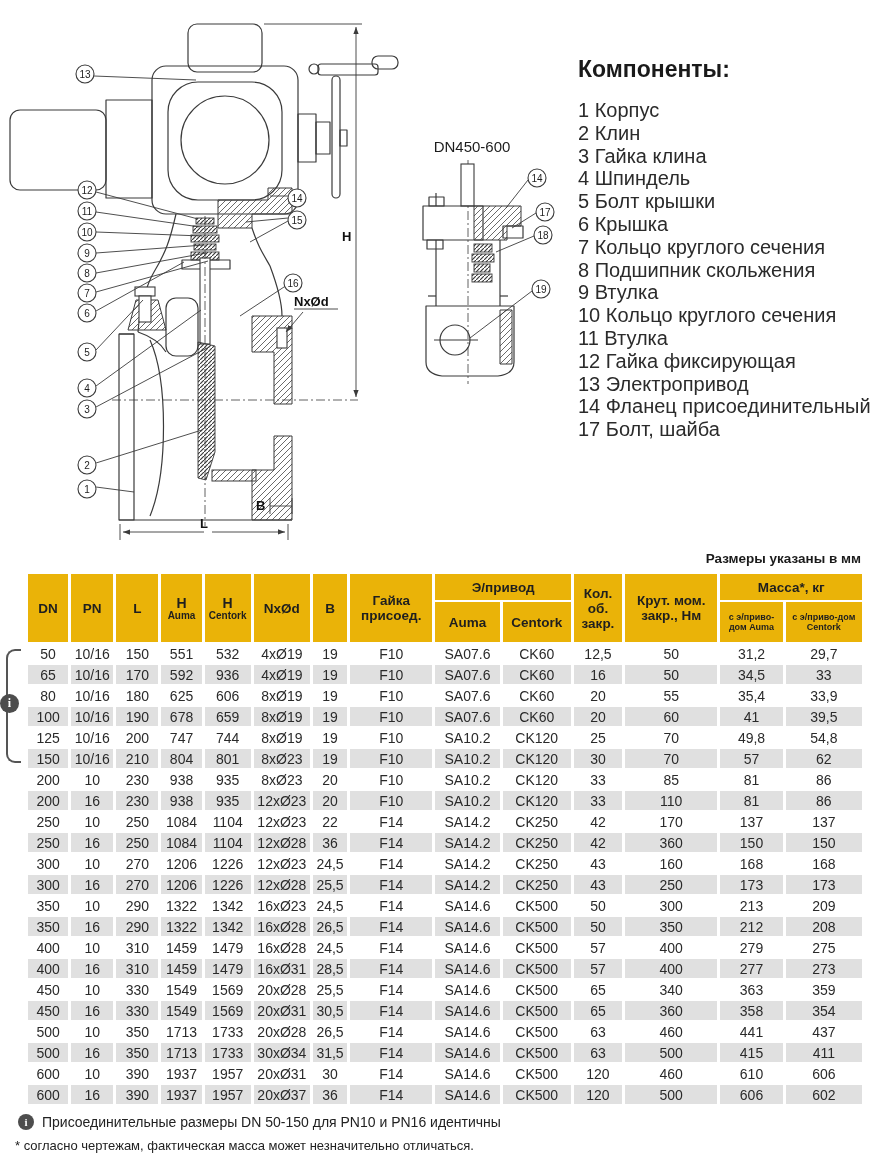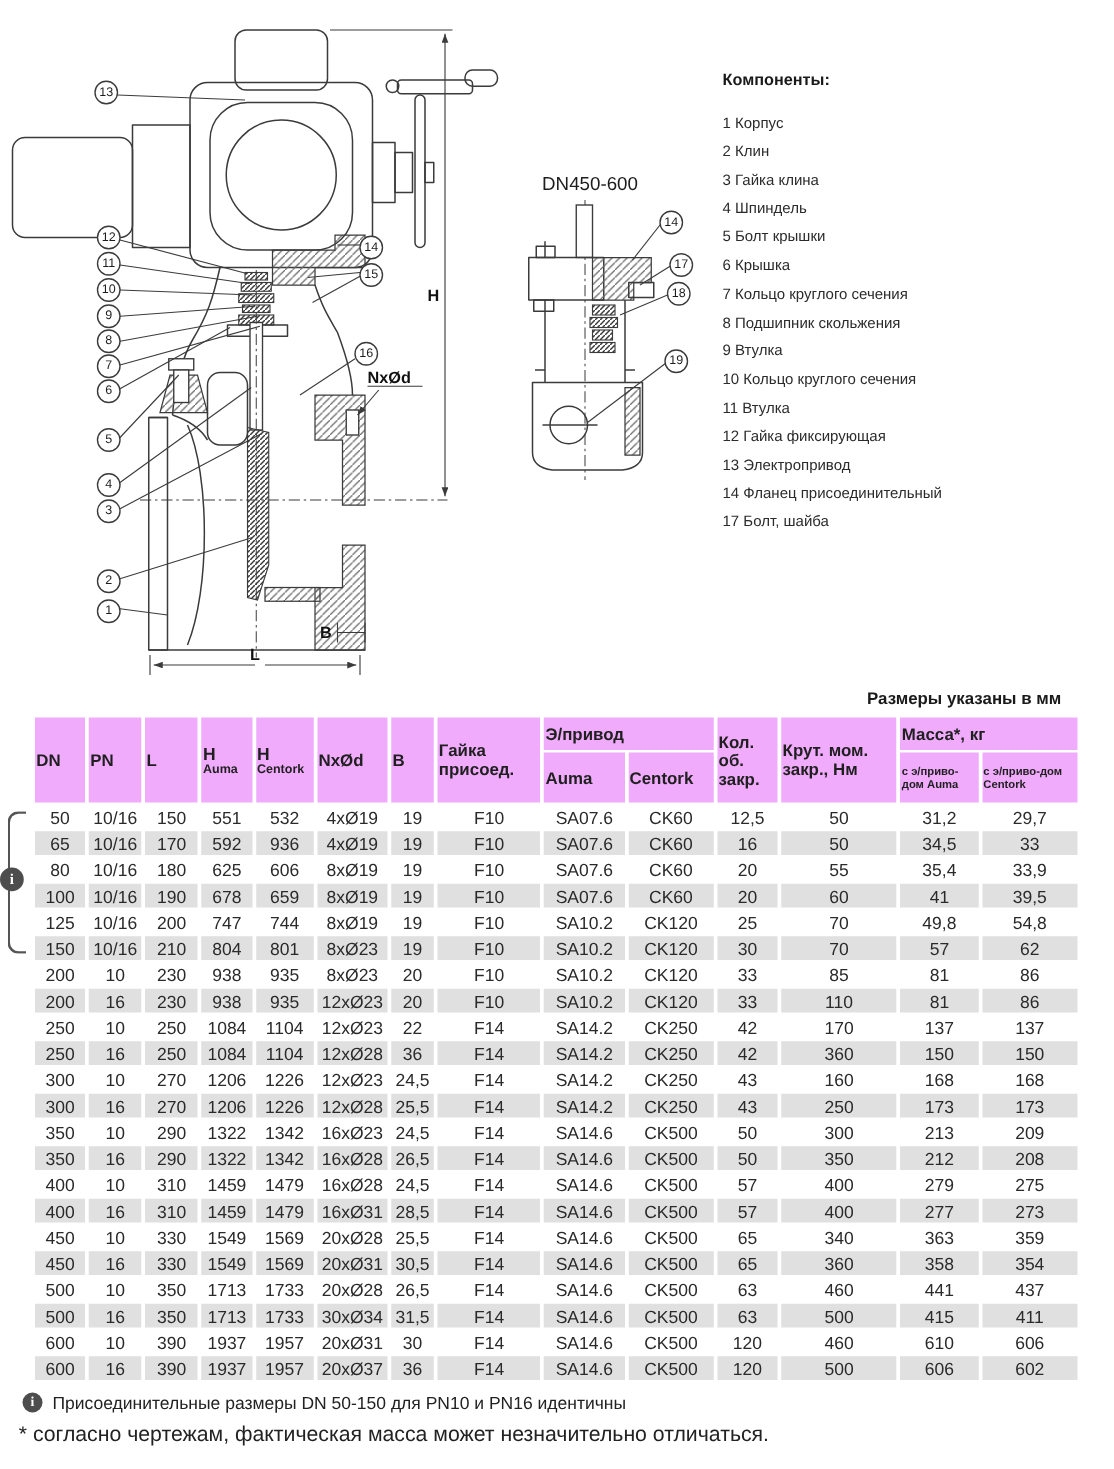--- a/index.html
+++ b/index.html
@@ -15,29 +15,29 @@
   .cl   { stroke:#3b3b3b; stroke-width:0.8; fill:none; stroke-dasharray:9 3 2 3; }
   .ldr  { stroke:#3b3b3b; stroke-width:0.9; fill:none; }
   .dim  { stroke:#3b3b3b; stroke-width:0.9; fill:none; }
   .co   { fill:#fff; stroke:#3b3b3b; stroke-width:1.1; }
   .cot  { font:10px "Liberation Sans", sans-serif; fill:#1d1d1d; text-anchor:middle; dominant-baseline:central; }
   .dimtext { font:bold 13px "Liberation Sans", sans-serif; fill:#111; }
   .insettext { font:15px "Liberation Sans", sans-serif; fill:#1d1d1d; text-anchor:middle; }
 
   
   .components { position:absolute; left:578px; top:56px; width:310px; }
-  .comp-title { font-size:13px; font-weight:bold; color:#1a1a1a; margin:0 0 16px 0; }
-  .comp-item  { font-size:12px; line-height:22.8px; color:#2b2b2b; }
+  .comp-title { font-size:23px; font-weight:bold; color:#1a1a1a; margin:0 0 16px 0; }
+  .comp-item  { font-size:20px; line-height:22.8px; color:#2b2b2b; }
 
   
-  .units-note { position:absolute; top:551px; right:42px; font-size:13.5px; font-weight:bold; color:#1a1a1a; }
+  .units-note { position:absolute; top:551px; right:30px; font-size:13.5px; font-weight:bold; color:#1a1a1a; }
   .dim-table { position:absolute; left:25px; top:572px; width:840px;
                border-collapse:separate; border-spacing:3px 2px; table-layout:fixed; }
-  .dim-table th { background:#f0abfc; font-size:13.5px; font-weight:bold; color:#1f1f1f;
-                  text-align:left; vertical-align:middle; padding:0 1px; }
+  .dim-table th { background:#eab308; font-size:13.5px; font-weight:bold; color:#1f1f1f;
+                  text-align:center; vertical-align:middle; padding:0 1px; }
   .dim-table td { font-size:14px; color:#2a2a2a; text-align:center; vertical-align:middle;
                   height:19px; padding:0; white-space:nowrap; overflow:hidden; }
   .dim-table tr.striped td { background:#e0e0e0; }
   .dim-table thead tr:first-child { height:26px; }
   .dim-table thead tr:last-child  { height:40px; }
   .h-main { font-size:14px; line-height:14px; }
   .h-sub  { font-size:10px; line-height:11px; }
   .tiny   { font-size:9px !important; line-height:10px; }
 
   .brace { position:absolute; left:6px; top:649px; width:13px; height:110px;
@@ -45,21 +45,21 @@
   .info-badge { position:absolute; left:0px; top:694px; width:19px; height:19px; border-radius:50%;
                 background:#4d4d4d; color:#fff; font-weight:bold; font-size:12px; text-align:center;
                 line-height:19px; font-family:"Liberation Serif", serif; }
 
   
   .footnote1 { position:absolute; left:18px; top:1114px; display:flex; align-items:center; gap:8px;
                font-size:14px; color:#222; }
   .badge-inline { width:16px; height:16px; border-radius:50%; background:#4d4d4d; color:#fff;
                   font-size:11px; line-height:16px; text-align:center; font-weight:bold;
                   font-family:"Liberation Serif", serif; flex:0 0 auto; }
-  .footnote2 { position:absolute; left:15px; top:1138px; font-size:17px; color:#222; }
+  .footnote2 { position:absolute; left:15px; top:1138px; font-size:13px; color:#222; }
 </style>
 </head>
 <body>
 
 <div class="page">
 
   <div class="svg-wrap">
   <svg width="570" height="555" viewBox="0 0 570 555">
     <defs>
       <pattern id="hatch" width="6" height="6" patternUnits="userSpaceOnUse">

